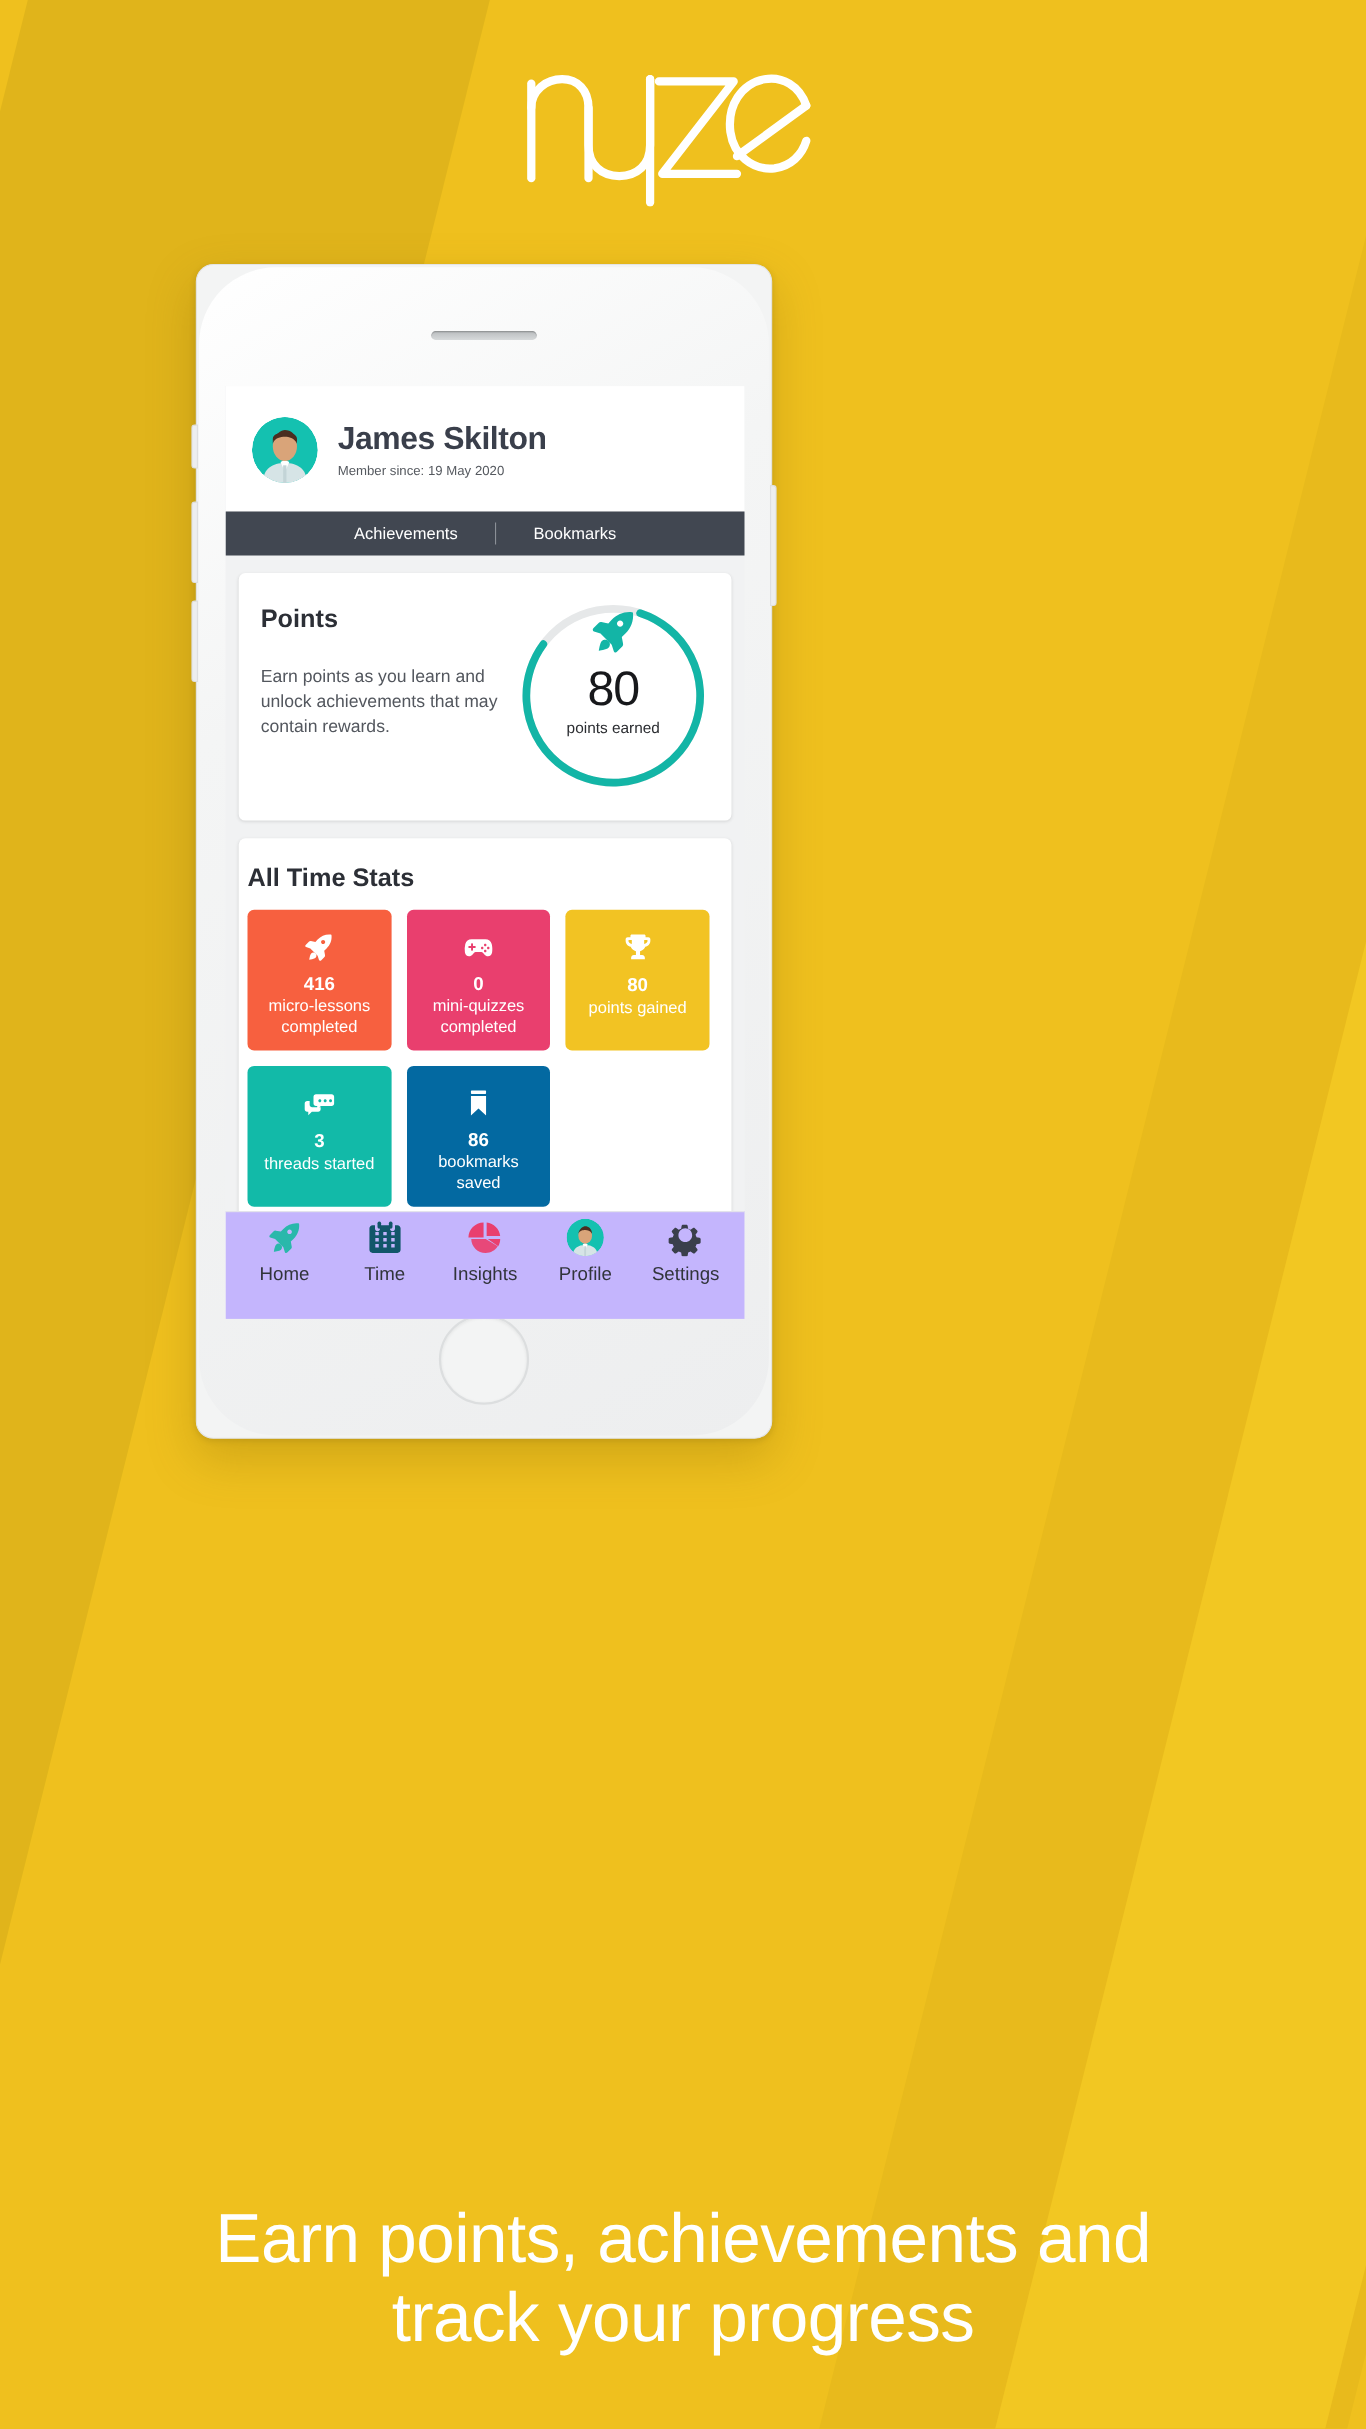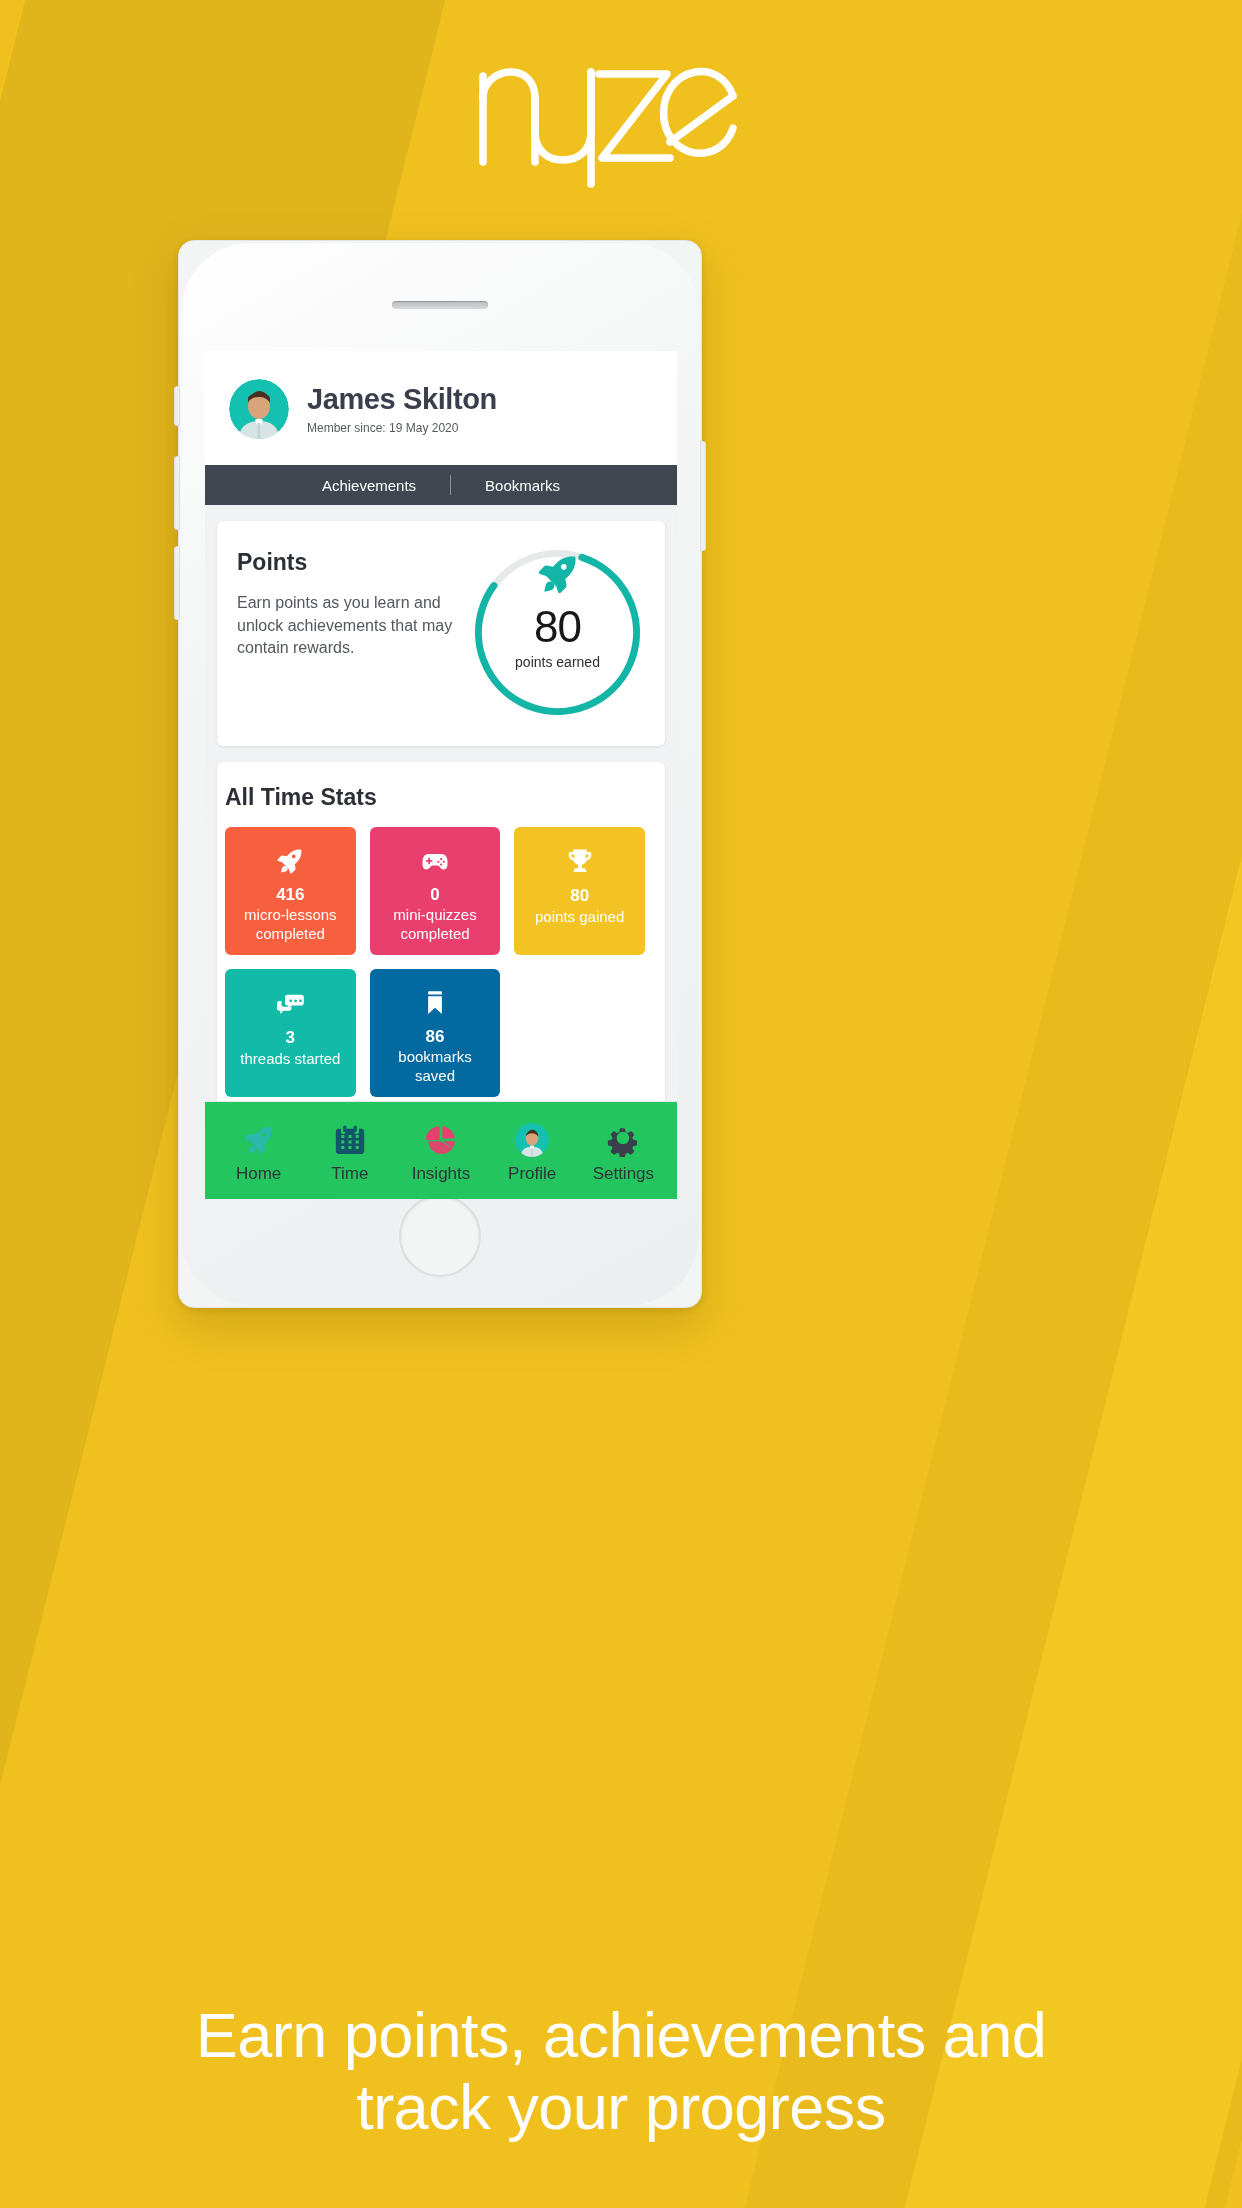--- a/index.html
+++ b/index.html
@@ -84,21 +84,21 @@
 
   
   .card {
     background:#FFFFFF; border-radius:6px; margin:16px 12px 0 12px;
     box-shadow:0 1px 3px rgba(0,0,0,.10);
   }
 
   
   .points-card { display:flex; padding:24px 20px 26px 20px; gap:6px; }
   .points-left { flex:1; padding-top:4px; }
-  .points-title { font-size:23px; font-weight:700; color:#2C2F36; margin-bottom:16px; }
+  .points-title { font-size:23px; font-weight:700; color:#2C2F36; margin-bottom:29px; }
   .points-desc { font-size:16px; line-height:1.42; color:#53575E; }
   .ring-wrap { position:relative; width:175px; height:175px; flex:none; }
   .ring-center {
     position:absolute; left:0; right:0; top:50%;
     transform:translateY(-46%); text-align:center;
   }
   .ring-value { font-size:44px; font-weight:400; color:#17181B; letter-spacing:-1px; }
   .ring-label { font-size:14px; color:#2B2D31; margin-top:2px; }
   .ring-rocket { position:absolute; top:6px; left:50%; transform:translateX(-50%); }
 
@@ -111,22 +111,22 @@
     display:flex; flex-direction:column; 
     justify-content:flex-start; color:#FFFFFF; text-align:center;
   }
   .stat-icon { height:42px; display:flex; align-items:center; justify-content:center; }
   .stat-value { font-size:17px; font-weight:600; margin-top:4px; line-height:1.1; }
   .stat-label { font-size:15px; line-height:1.22; margin-top:2px; }
 
   
   .bottom-nav {
     position:absolute; left:0; bottom:0; width:472px; height:98px;
-    background:#22c55e; border-top:1px solid #E6E7E9;
-    display:flex; align-items:center; justify-content:space-around;
+    background:#c4b5fd; border-top:1px solid #E6E7E9;
+    display:flex; justify-content:space-around;
     padding:0 8px;
   }
   .nav-item {
     display:flex; flex-direction:column; align-items:center; gap:7px;
     width:84px;
   }
   .nav-icon { height:40px; display:flex; align-items:flex-end; justify-content:center; }
   .nav-label { font-size:17px; color:#31343A; }
 
   

